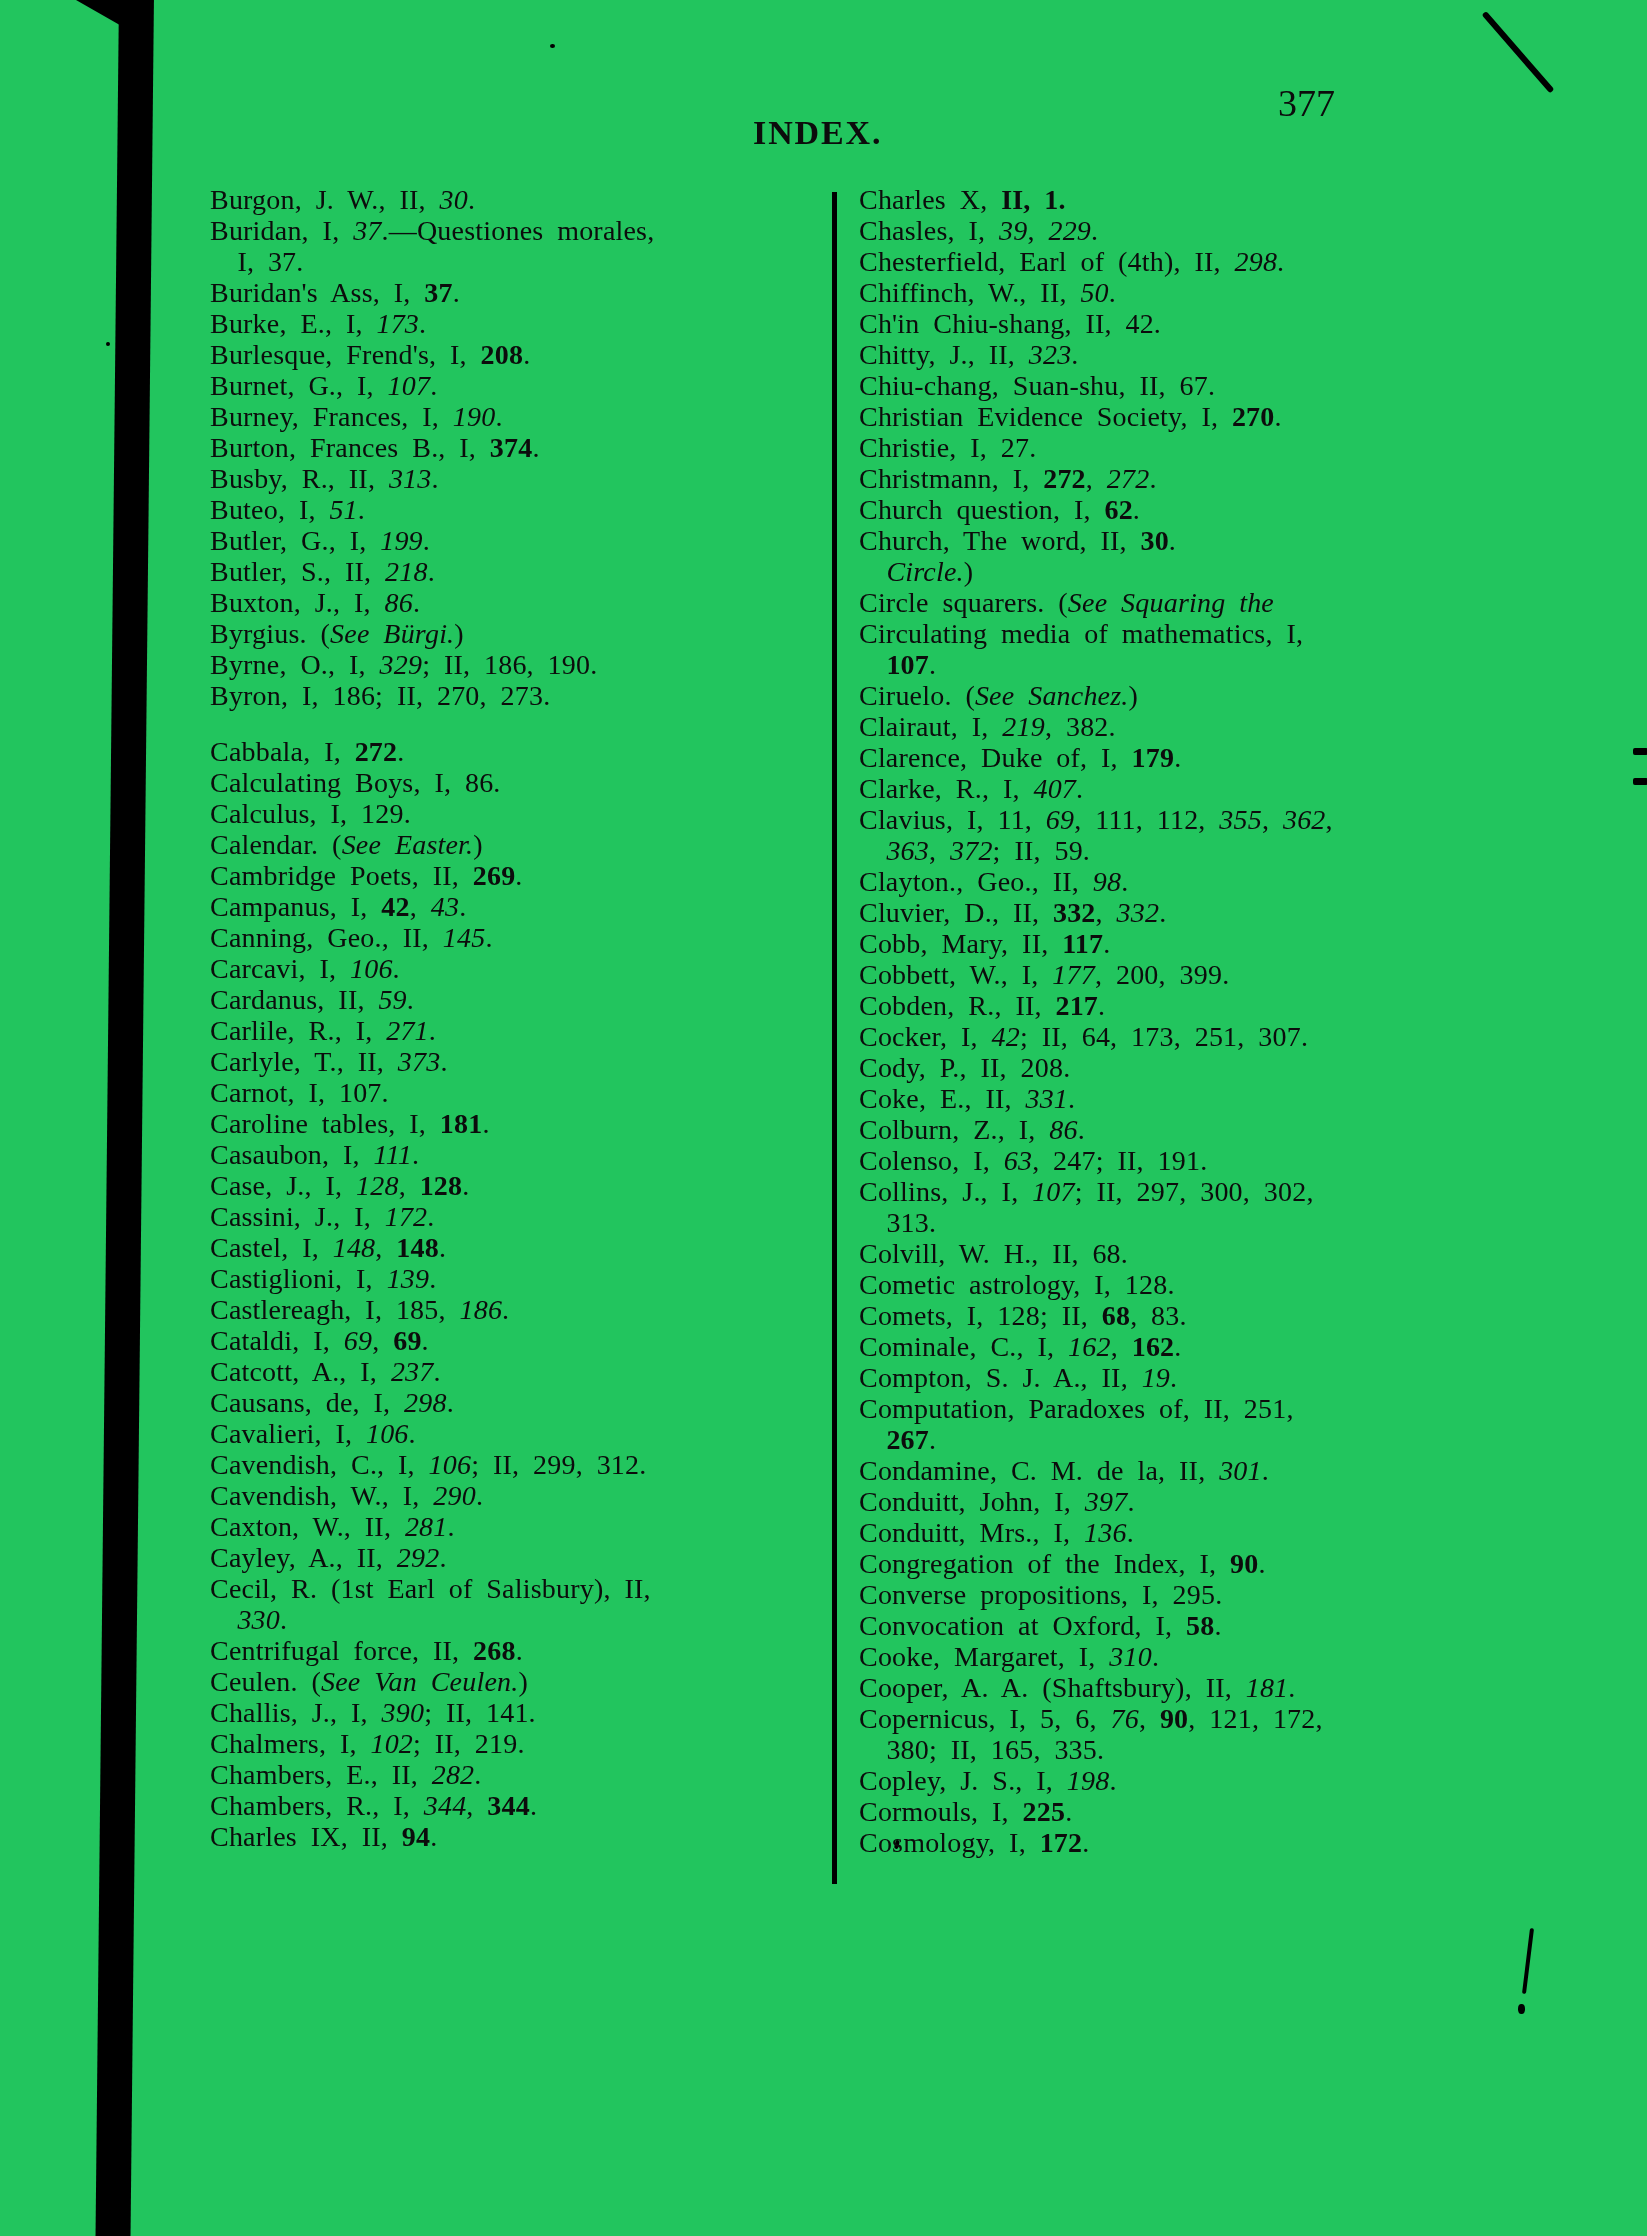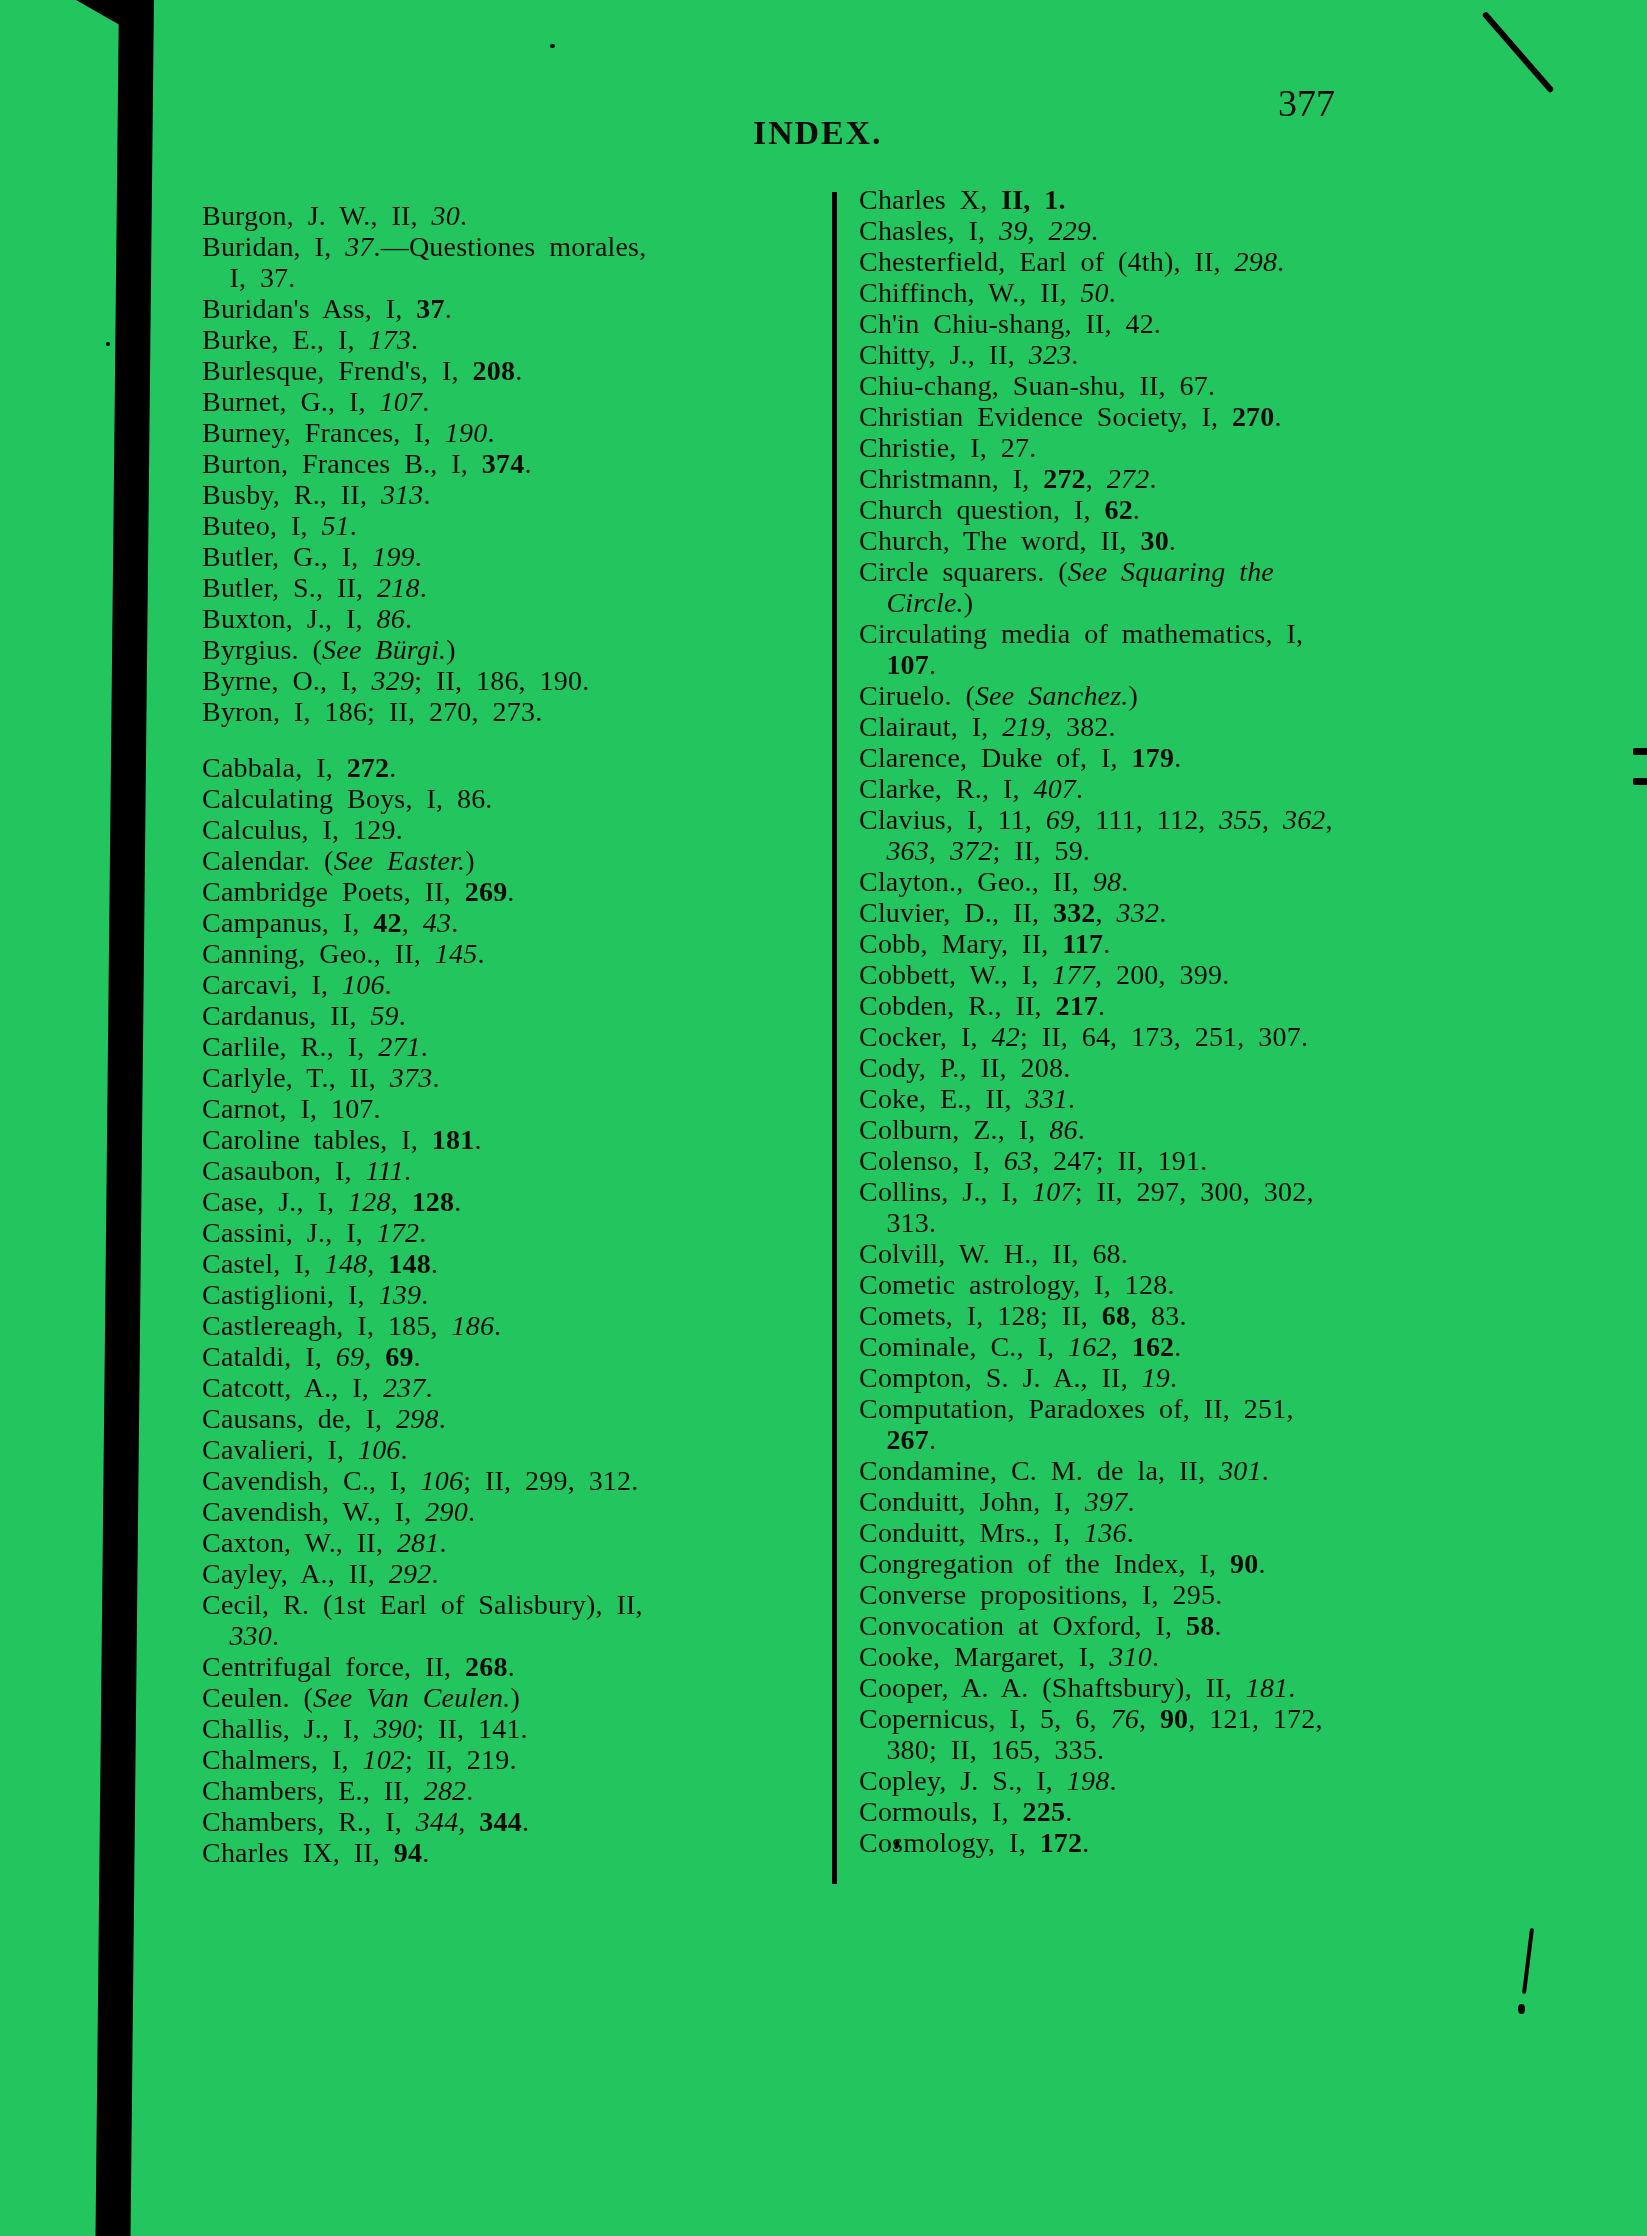--- a/index.html
+++ b/index.html
@@ -25,21 +25,21 @@
   .speck.s1{left:550px;top:44px;width:4.7px;height:3.8px;}
   .speck.s2{left:106px;top:342px;width:3.8px;height:3.8px;}
   .speck.s3{left:895px;top:1840px;width:3.8px;height:8.5px;border-radius:1.9px;transform:rotate(14deg);}
   
   .title{position:absolute;left:753px;top:114px;font-size:34px;letter-spacing:1.9px;font-weight:600;}
   .pagenum{position:absolute;left:1278px;top:81px;font-size:38px;}
   
   .divider{position:absolute;left:832px;top:192px;width:4.7px;height:1692px;background:#000;}
   .col{position:absolute;top:184px;font-size:28px;line-height:31px;
     word-spacing:6.6px;letter-spacing:0.2px;white-space:nowrap;}
-  .col-left{left:202px;width:562px;margin-top:16px;}
+  .col-left{left:210px;width:562px;}
   .col-right{left:859px;width:503px;}
   .entry .line.cont{padding-left:27.4px;}
   .gap{height:24.6px;}
   b{font-weight:700;font-family:Liberation Serif, serif;}
   i{font-style:italic;}
 </style>
 </head>
 <body>
 
 <div class="page">
@@ -250,22 +250,22 @@
       <div class="entry">
         <div class="line">Christmann, I, <b>272</b>, <i>272</i>.</div>
       </div>
       <div class="entry">
         <div class="line">Church question, I, <b>62</b>.</div>
       </div>
       <div class="entry">
         <div class="line">Church, The word, II, <b>30</b>.</div>
       </div>
       <div class="entry">
+        <div class="line cont"><i>Circle.</i>)</div>
         <div class="line">Circle squarers. (<i>See Squaring the</i></div>
-        <div class="line cont"><i>Circle.</i>)</div>
       </div>
       <div class="entry">
         <div class="line">Circulating media of mathematics, I,</div>
         <div class="line cont"><b>107</b>.</div>
       </div>
       <div class="entry">
         <div class="line">Ciruelo. (<i>See Sanchez.</i>)</div>
       </div>
       <div class="entry">
         <div class="line">Clairaut, I, <i>219</i>, 382.</div>

